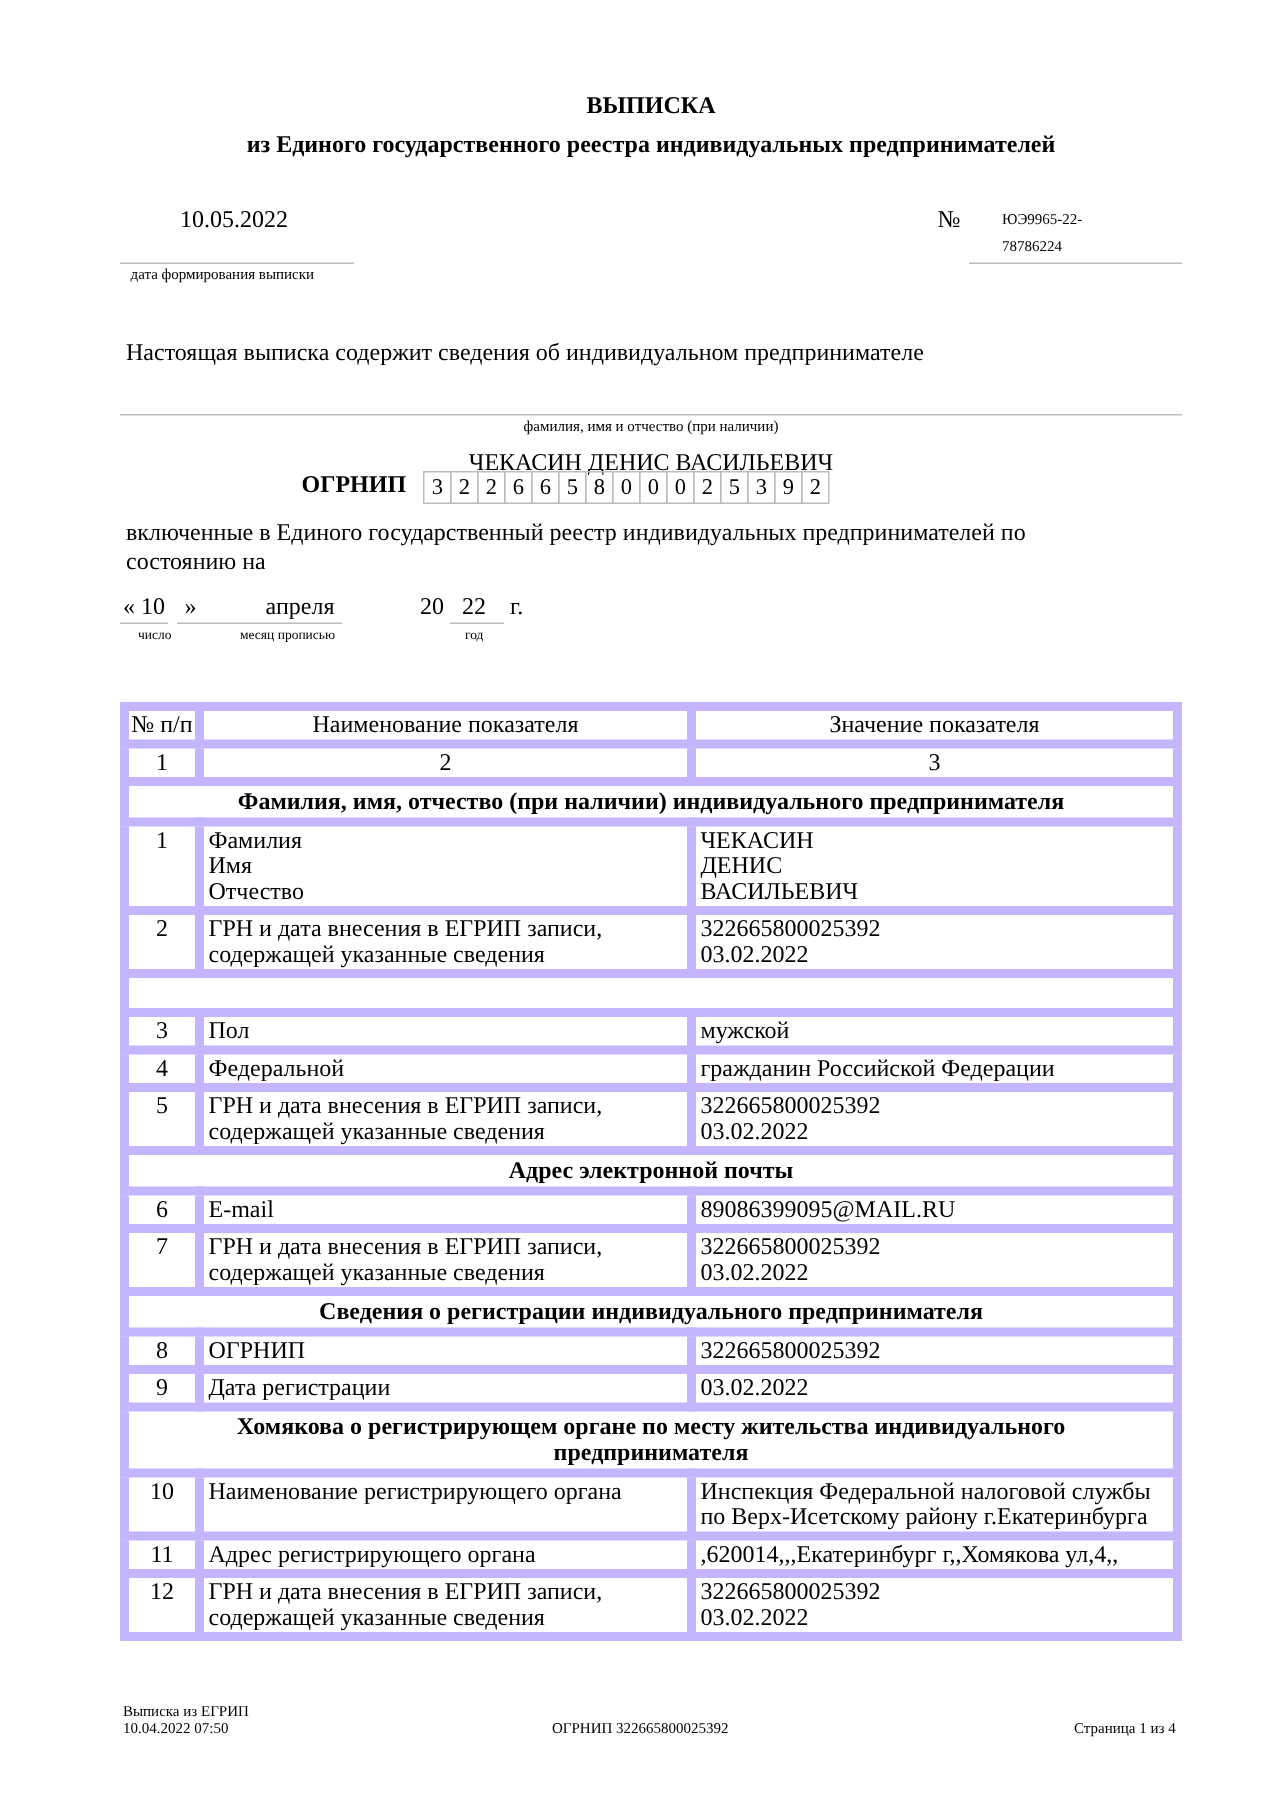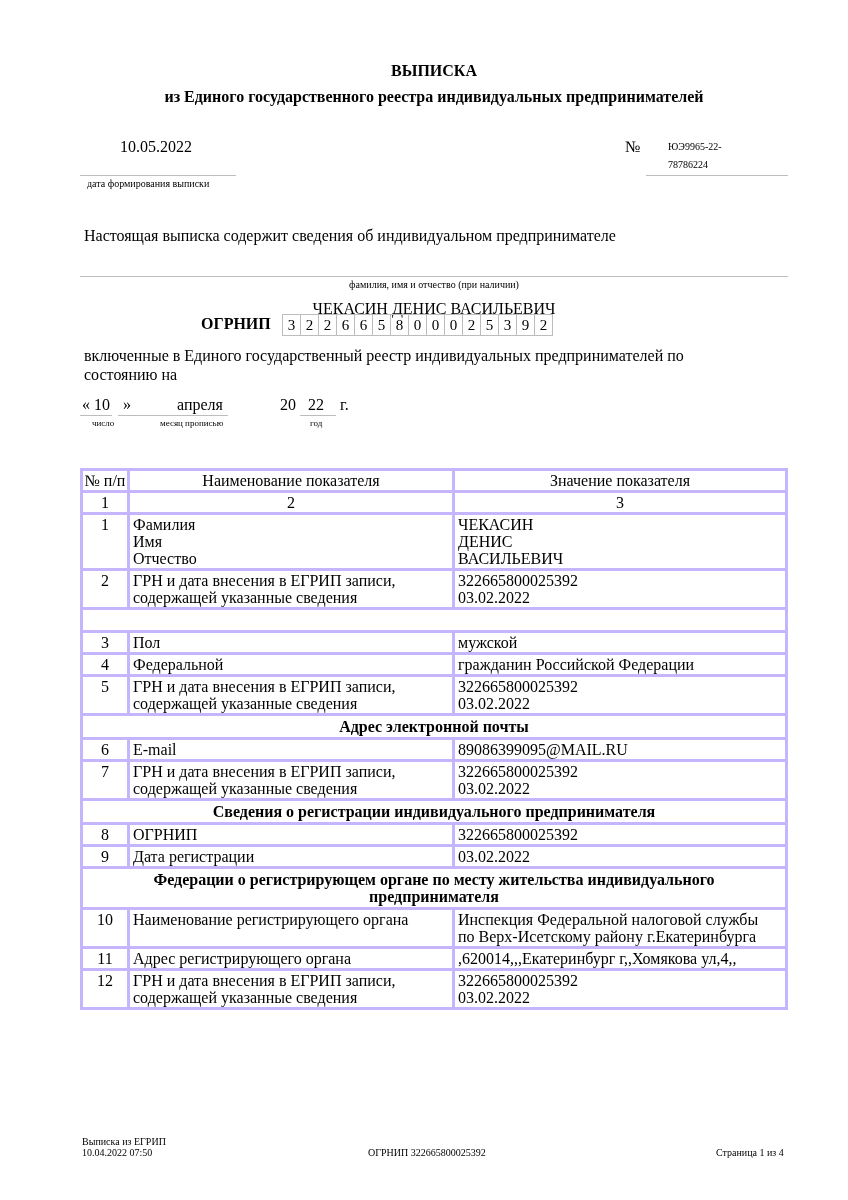--- a/index.html
+++ b/index.html
@@ -39,21 +39,21 @@
   .l-year { top: 415px; left: 300px; width: 36px; border-top: 1px solid #bdbdbd; }
   .c-day { top: 418px; left: 92px; font-size: 9px; }
   .c-month { top: 418px; left: 160px; font-size: 9px; }
   .c-year { top: 418px; left: 310px; font-size: 9px; }
 
   table.main {
     position: absolute; top: 468px; left: 80px; width: 708px;
     border-collapse: collapse; font-size: 16px; line-height: 17px;
   }
   table.main td {
-    border: 3px solid #c4b5fd; padding: 1px 3px; vertical-align: top;
+    border: 6px solid #c4b5fd; padding: 1px 3px; vertical-align: top;
   }
   table.main td.n { width: 44px; text-align: center; padding-left: 0; padding-right: 0; }
   table.main td.name { width: 316px; }
   table.main td.center { text-align: center; }
   table.main td.section { text-align: center; font-weight: bold; padding-top: 2px; padding-bottom: 2px; }
   table.main tr.empty td { height: 18px; }
 
   .footer { font-size: 10px; line-height: 11px; }
   .f-left { top: 1136px; left: 82px; }
   .f-mid { top: 1147px; left: 368px; }
@@ -122,20 +122,23 @@
     <td class="n">№ п/п</td>
     <td class="name center">Наименование показателя</td>
     <td class="center">Значение показателя</td>
   </tr>
   <tr>
     <td class="n">1</td>
     <td class="center">2</td>
     <td class="center">3</td>
   </tr>
   <tr>
+    <td colspan="3" class="section">Фамилия, имя, отчество (при наличии) индивидуального предпринимателя</td>
+  </tr>
+  <tr>
     <td class="n">1</td>
     <td>
       <div>Фамилия</div>
       <div>Имя</div>
       <div>Отчество</div>
     </td>
     <td>
       <div>ЧЕКАСИН</div>
       <div>ДЕНИС</div>
       <div>ВАСИЛЬЕВИЧ</div>
@@ -202,21 +205,21 @@
     <td class="n">8</td>
     <td>ОГРНИП</td>
     <td>322665800025392</td>
   </tr>
   <tr>
     <td class="n">9</td>
     <td>Дата регистрации</td>
     <td>03.02.2022</td>
   </tr>
   <tr>
-    <td colspan="3" class="section" style="padding-left:40px;padding-right:40px;">Федерации о регистрирующем органе по месту жительства индивидуального предпринимателя</td>
+    <td colspan="3" class="section" style="padding-left:40px;padding-right:40px;">Хомякова о регистрирующем органе по месту жительства индивидуального предпринимателя</td>
   </tr>
   <tr>
     <td class="n">10</td>
     <td>Наименование регистрирующего органа</td>
     <td>
       <div>Инспекция Федеральной налоговой службы</div>
       <div>по Верх-Исетскому району г.Екатеринбурга</div>
     </td>
   </tr>
   <tr>

